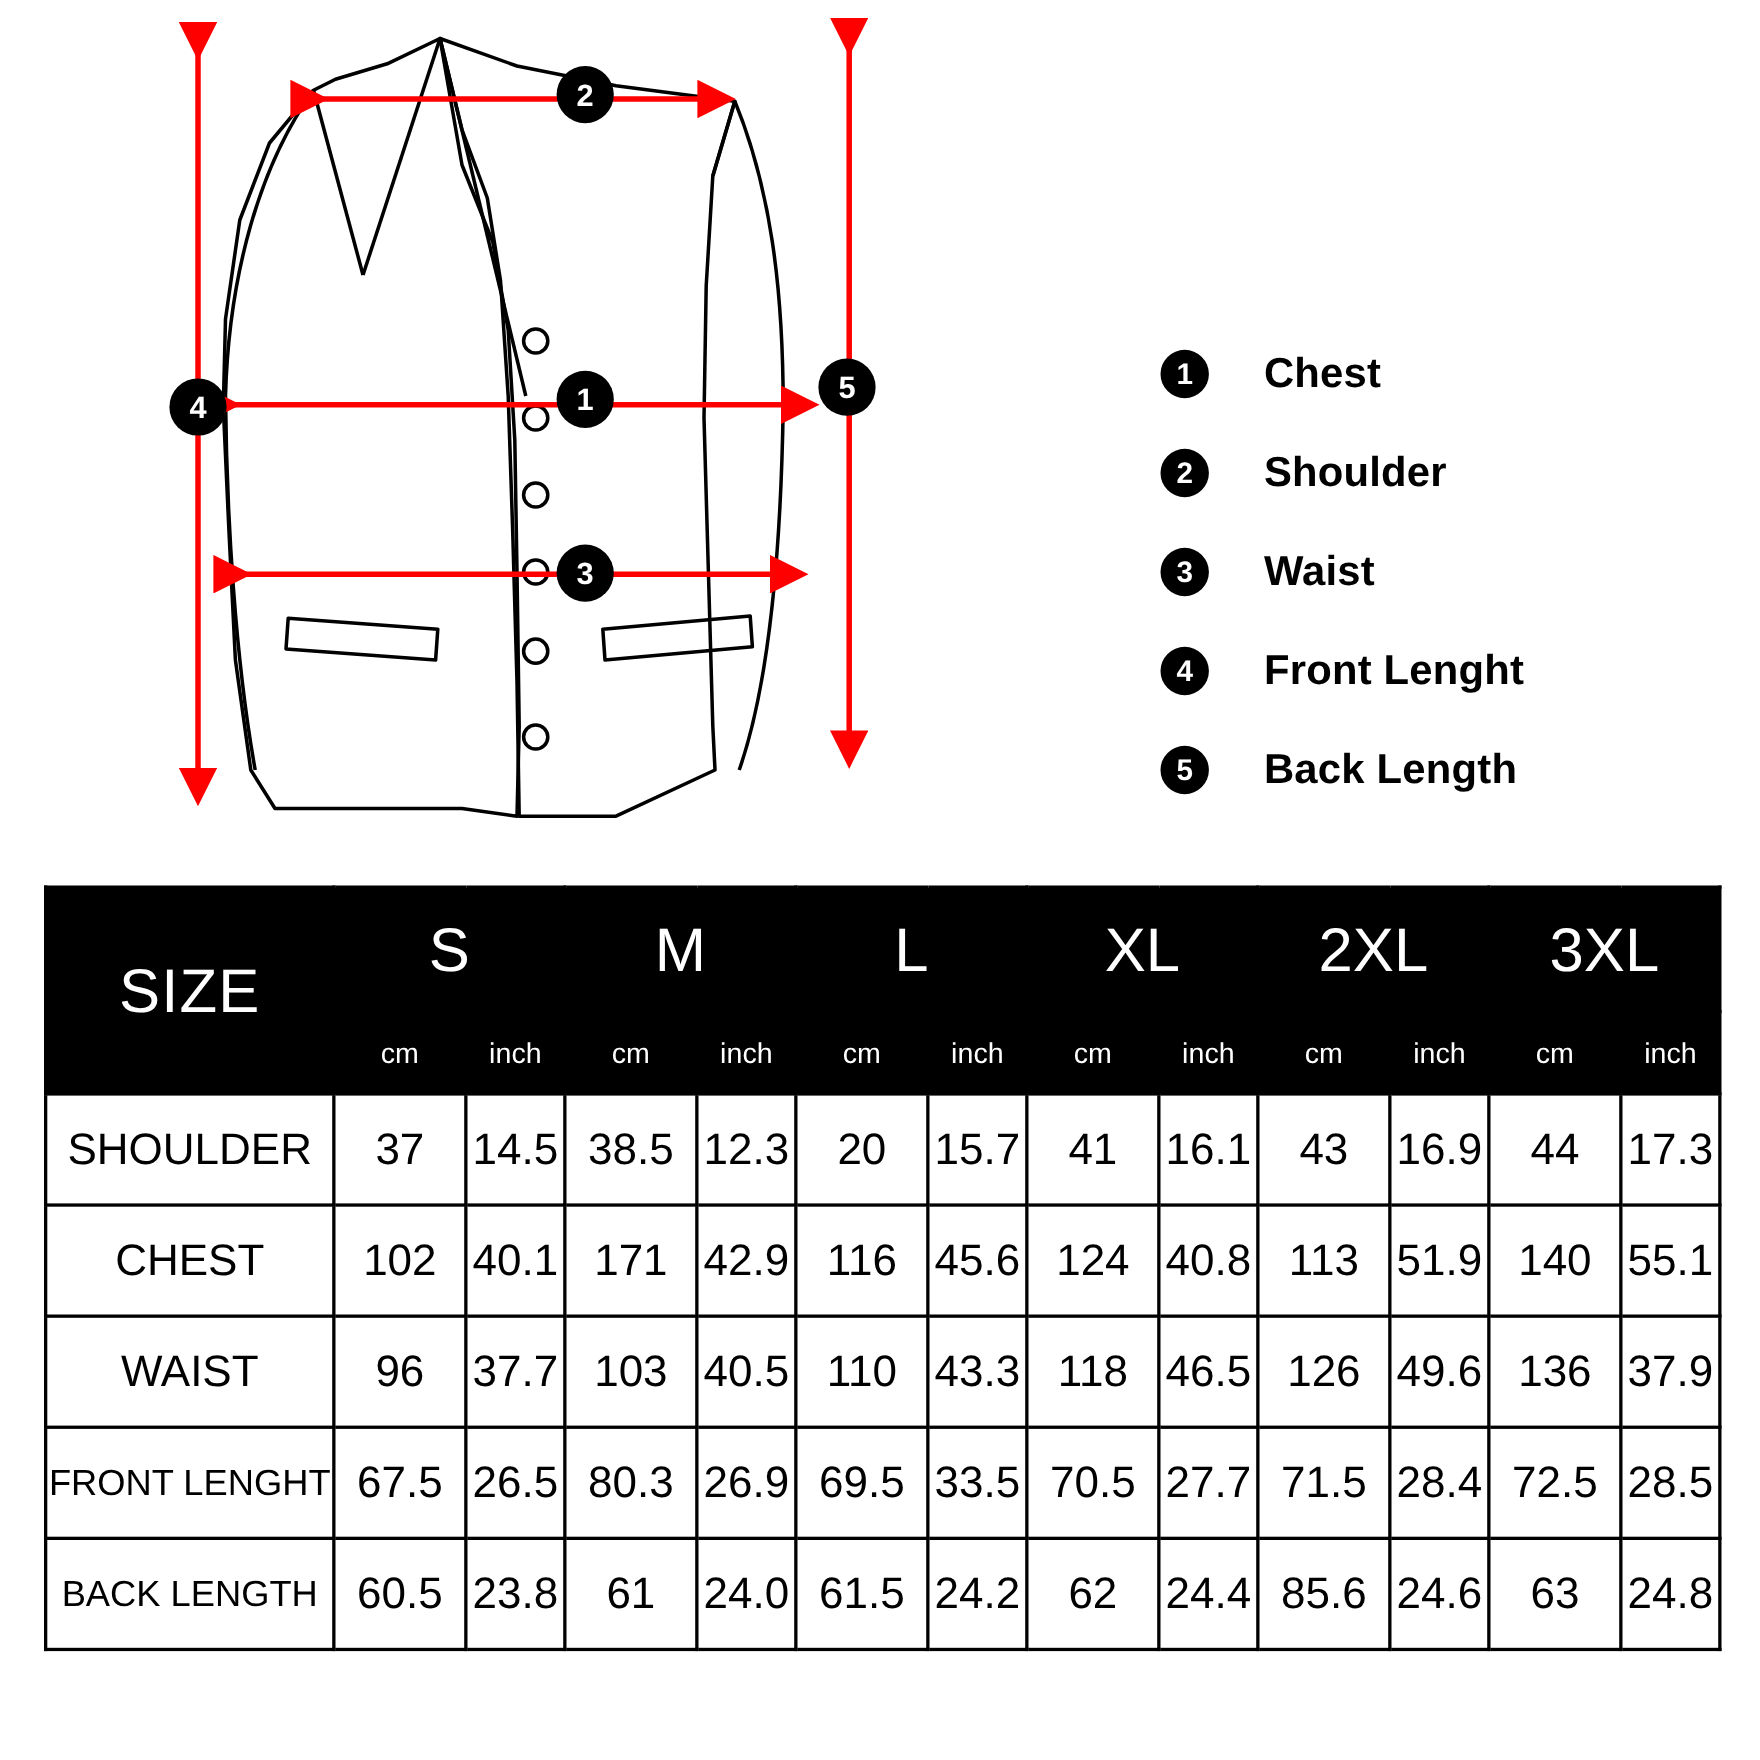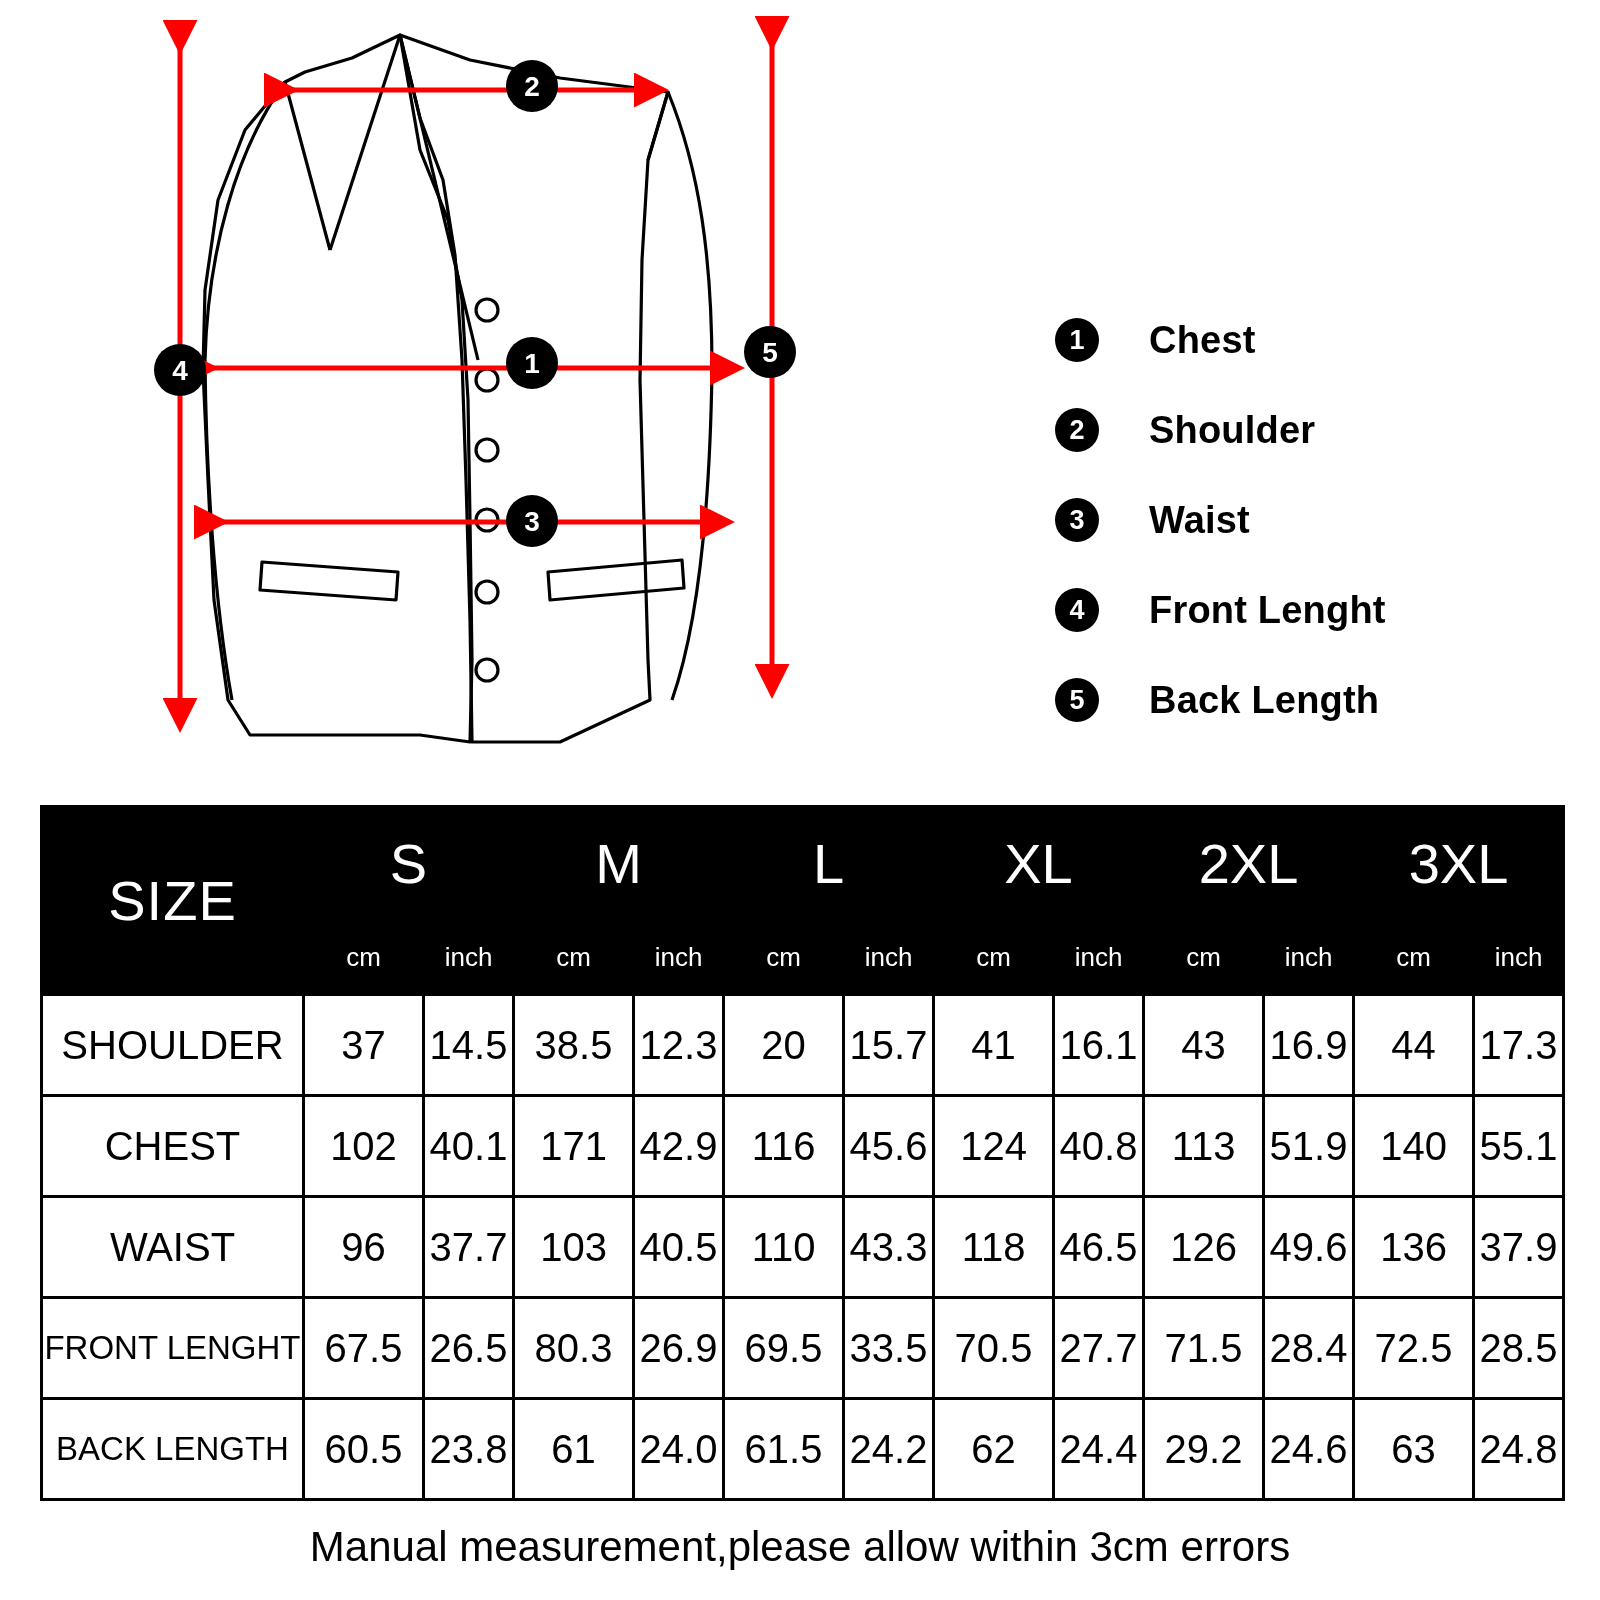--- a/index.html
+++ b/index.html
@@ -355,24 +355,23 @@
         <tr>
           <td class="row-label small data-cell">BACK LENGTH</td>
           <td class="data-cell">60.5</td>
           <td class="data-cell">23.8</td>
           <td class="data-cell">61</td>
           <td class="data-cell">24.0</td>
           <td class="data-cell">61.5</td>
           <td class="data-cell">24.2</td>
           <td class="data-cell">62</td>
           <td class="data-cell">24.4</td>
-          <td class="data-cell">29.2</td>
+          <td class="data-cell">85.6</td>
           <td class="data-cell">24.6</td>
           <td class="data-cell">63</td>
           <td class="data-cell">24.8</td>
         </tr>
       </tbody>
     </table>
   </div>
 
-  <div id="footnote">Manual measurement,please allow within 3cm errors</div>
 
 </div>
 
 </body></html>

